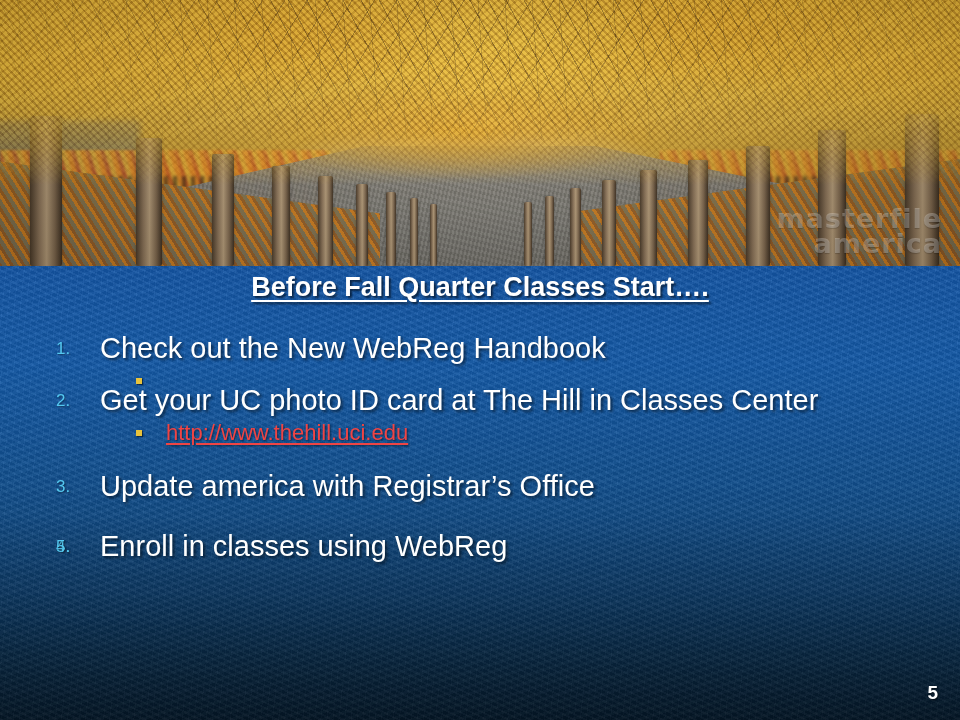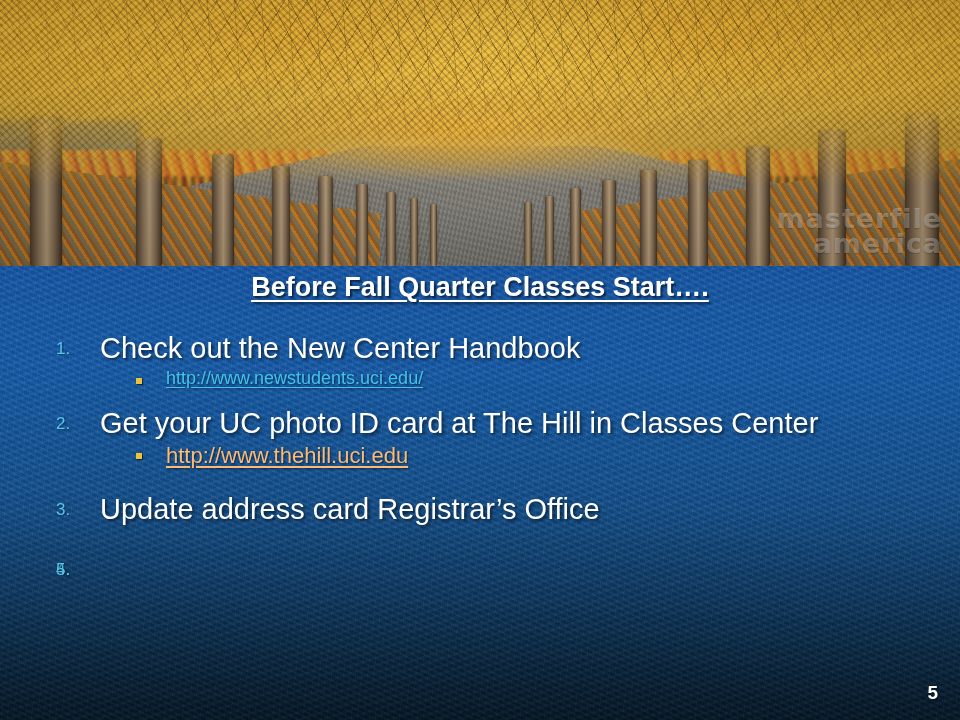--- a/index.html
+++ b/index.html
@@ -313,21 +313,21 @@
   }
   .link {
     font-size: 18px;
     color: #3fc4f0;
     text-decoration: underline;
     text-underline-offset: 3px;
     text-shadow: 1px 1px 2px rgba(0,0,0,.5);
     cursor: pointer;
     white-space: nowrap;
   }
-  .link.lg { font-size: 22px; color: #fdba74; }
+  .link.lg { font-size: 22px; color: #ef4444; }
 
   .item.gap { margin-top: 14px; }
   .item.gap2 { margin-top: 20px; }
 
   
   .slide-number {
     position: absolute;
     right: 22px;
     bottom: 16px;
     font-size: 19px;
@@ -396,47 +396,47 @@
   </div>
 
   <div class="content">
 
     <div class="slide-title">Before Fall Quarter Classes Start….</div>
 
     <div class="list">
 
       <div class="item">
         <span class="num">1.</span>
-        <span class="item-text">Check out the New Center Handbook</span>
+        <span class="item-text">Check out the New WebReg Handbook</span>
       </div>
       <div class="sub">
         <span class="sub-bullet"></span>
-        <a class="link">http://www.newstudents.uci.edu/</a>
       </div>
 
       <div class="item gap">
         <span class="num">2.</span>
         <span class="item-text">Get your UC photo ID card at The Hill in Classes Center</span>
       </div>
       <div class="sub">
         <span class="sub-bullet"></span>
         <a class="link lg">http://www.thehill.uci.edu</a>
       </div>
 
       <div class="item gap2">
         <span class="num">3.</span>
-        <span class="item-text">Update address card Registrar’s Office</span>
+        <span class="item-text">Update america with Registrar’s Office</span>
       </div>
 
       <div class="item gap2">
         <span class="num">4.</span>
       </div>
 
       <div class="item gap2">
         <span class="num">5.</span>
+        <span class="item-text">Enroll in classes using WebReg</span>
       </div>
 
     </div>
 
     <div class="slide-number">5</div>
   </div>
 
 </div>
 
 </body></html>

